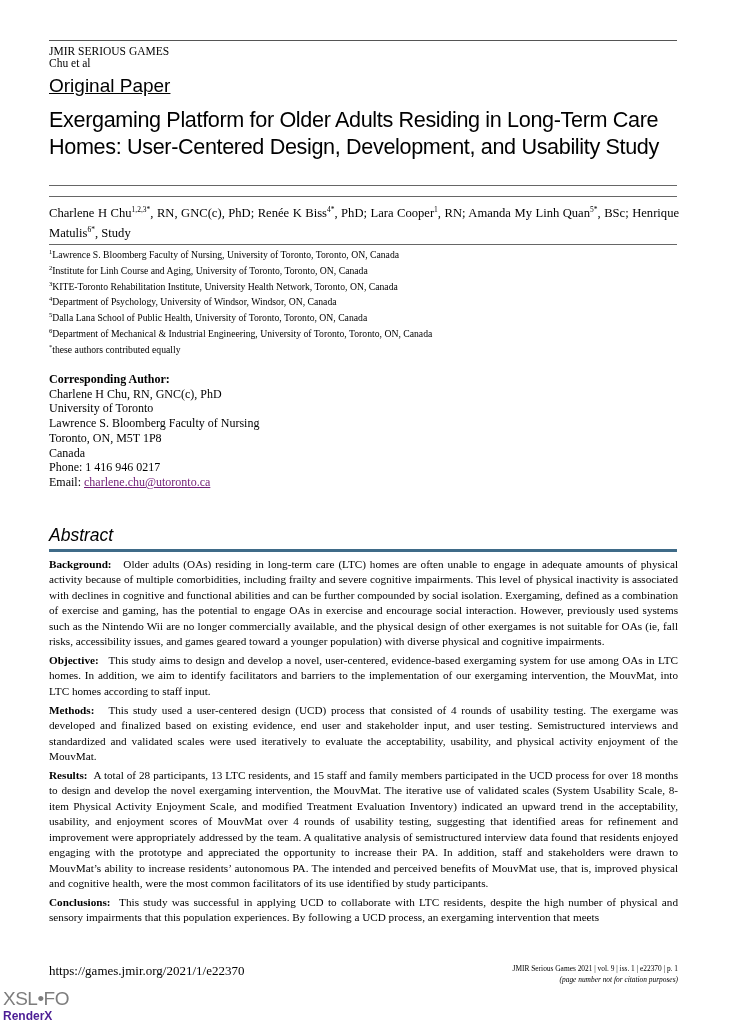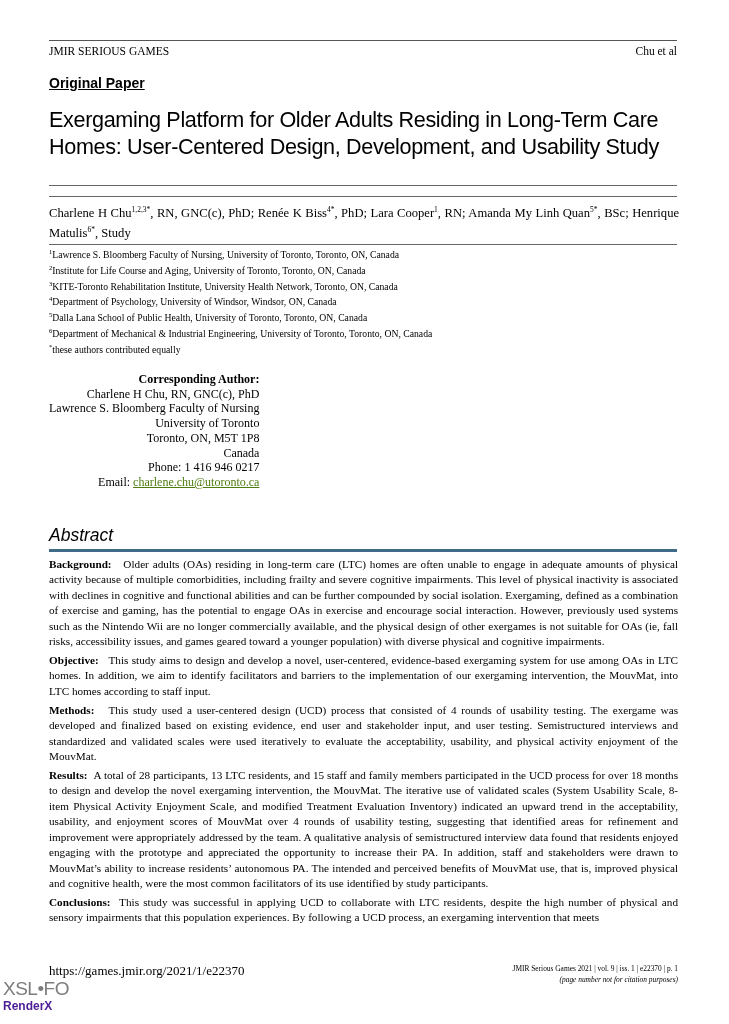--- a/index.html
+++ b/index.html
@@ -1,51 +1,51 @@
 <!DOCTYPE html>
 <html><head>
 <meta charset="utf-8">
 <style>
   html, body { margin: 0; padding: 0; background: #ffffff; }
   body { width: 729px; height: 1024px; position: relative; overflow: hidden; color: #000; }
   .serif { font-family: "Liberation Serif", "DejaVu Serif", serif; }
   .sans { font-family: "Liberation Sans", "DejaVu Sans", sans-serif; }
 
   .top-rule { position: absolute; left: 49px; top: 40px; width: 628px; height: 1px; background: #555; }
-  .running-head { position: absolute; left: 49px; top: 45px; width: 628px; font-size: 11.5px; display: flex; justify-content: space-between; }
+  .running-head { position: absolute; left: 49px; top: 45px; width: 628px; font-size: 11.5px; display: flex; justify-content: space-between; flex-direction: column; }
 
-  .article-type { position: absolute; left: 49px; top: 75px; font-size: 14px; text-decoration: underline; font-weight: bold; }
+  .article-type { position: absolute; left: 49px; top: 75px; font-size: 19px; text-decoration: underline; }
 
   .title { position: absolute; left: 49px; top: 106px; width: 640px; font-size: 21.6px; line-height: 27px; letter-spacing: -0.35px; }
 
   .rule { position: absolute; left: 49px; width: 628px; height: 1px; background: #666; }
 
   .authors { position: absolute; left: 49px; top: 203px; width: 630px; font-size: 12.6px; line-height: 20px; text-align: justify; text-align-last: left; }
   .authors sup { font-size: 7.5px; vertical-align: 5px; line-height: 0; }
 
   .affils { position: absolute; left: 49px; top: 247px; font-size: 9.7px; line-height: 15.8px; }
   .affils sup { font-size: 6.5px; vertical-align: 4px; line-height: 0; }
 
-  .corr { position: absolute; left: 49px; top: 372px; font-size: 12px; line-height: 14.7px; text-align: right; }
+  .corr { position: absolute; left: 49px; top: 372px; font-size: 12px; line-height: 14.7px; }
   .corr .head { font-weight: bold; }
-  .corr a { color: #4d7c0f; text-decoration: underline; }
+  .corr a { color: #701a75; text-decoration: underline; }
 
   .abs-title { position: absolute; left: 49px; top: 525px; font-size: 17.5px; font-style: italic; }
   .abs-rule { position: absolute; left: 49px; top: 549px; width: 628px; height: 3px; background: #3f6b88; }
 
   .abstract { position: absolute; left: 49px; top: 557px; width: 629px; font-size: 11.2px; line-height: 15.4px; text-align: justify; }
   .abstract p { margin: 0 0 3.6px 0; }
   .abstract b { font-weight: bold; }
 
   .footer-left { position: absolute; left: 49px; top: 963px; font-size: 13px; }
   .footer-right { position: absolute; right: 51px; top: 963px; font-size: 7.4px; text-align: right; line-height: 11px; }
   .footer-right .note { font-style: italic; }
 
   .logo { position: absolute; left: 3px; top: 978px; }
-  .logo .xsl { font-size: 19px; color: #7d7d7d; letter-spacing: -0.5px; line-height: 21px; }
+  .logo .xsl { font-size: 19px; color: #7d7d7d; letter-spacing: -0.5px; line-height: 21px; margin-top: 10px; }
   .logo .renderx { font-size: 12px; color: #4c1d95; font-weight: bold; line-height: 14px; }
 </style>
 </head>
 <body>
 
 <div class="top-rule"></div>
 <div class="running-head serif">
   <span>JMIR SERIOUS GAMES</span>
   <span>Chu et al</span>
 </div>
@@ -58,33 +58,33 @@
 <div class="rule" style="top:196px;"></div>
 
 <div class="authors serif">
   <span><span>Charlene H Chu</span><sup>1,2,3*</sup><span>, RN, GNC(c), PhD; </span></span><span><span>Renée K Biss</span><sup>4*</sup><span>, PhD; </span></span><span><span>Lara Cooper</span><sup>1</sup><span>, RN; </span></span><span><span>Amanda My Linh Quan</span><sup>5*</sup><span>, BSc; </span></span><span><span>Henrique Matulis</span><sup>6*</sup><span>, Study</span></span>
 </div>
 
 <div class="rule" style="top:244px;"></div>
 
 <div class="affils serif">
   <div><sup>1</sup><span>Lawrence S. Bloomberg Faculty of Nursing, University of Toronto, Toronto, ON, Canada</span></div>
-  <div><sup>2</sup><span>Institute for Life Course and Aging, University of Toronto, Toronto, ON, Canada</span></div>
+  <div><sup>2</sup><span>Institute for Linh Course and Aging, University of Toronto, Toronto, ON, Canada</span></div>
   <div><sup>3</sup><span>KITE-Toronto Rehabilitation Institute, University Health Network, Toronto, ON, Canada</span></div>
   <div><sup>4</sup><span>Department of Psychology, University of Windsor, Windsor, ON, Canada</span></div>
   <div><sup>5</sup><span>Dalla Lana School of Public Health, University of Toronto, Toronto, ON, Canada</span></div>
   <div><sup>6</sup><span>Department of Mechanical &amp; Industrial Engineering, University of Toronto, Toronto, ON, Canada</span></div>
   <div><sup>*</sup><span>these authors contributed equally</span></div>
 </div>
 
 <div class="corr serif">
   <div class="head">Corresponding Author:</div>
   <div>Charlene H Chu, RN, GNC(c), PhD</div>
+  <div>University of Toronto</div>
   <div>Lawrence S. Bloomberg Faculty of Nursing</div>
-  <div>University of Toronto</div>
   <div>Toronto, ON, M5T 1P8</div>
   <div>Canada</div>
   <div>Phone: 1 416 946 0217</div>
   <div><span>Email: </span><a href="#">charlene.chu@utoronto.ca</a></div>
 </div>
 
 <div class="abs-title sans">Abstract</div>
 <div class="abs-rule"></div>
 
 <div class="abstract serif">

